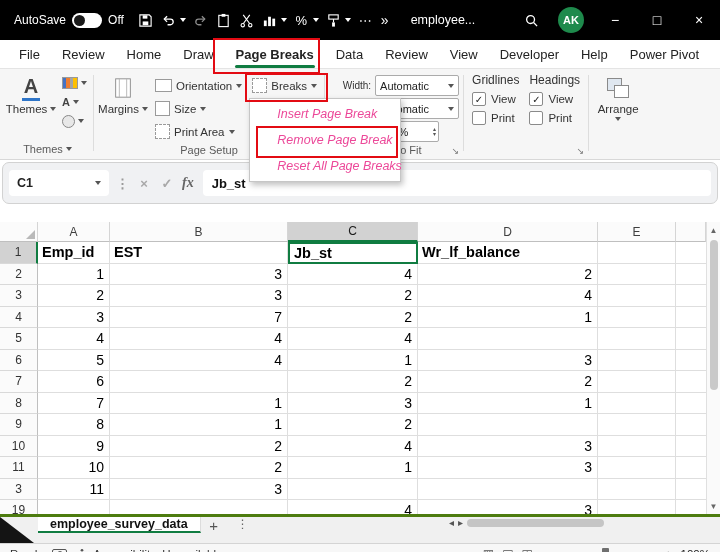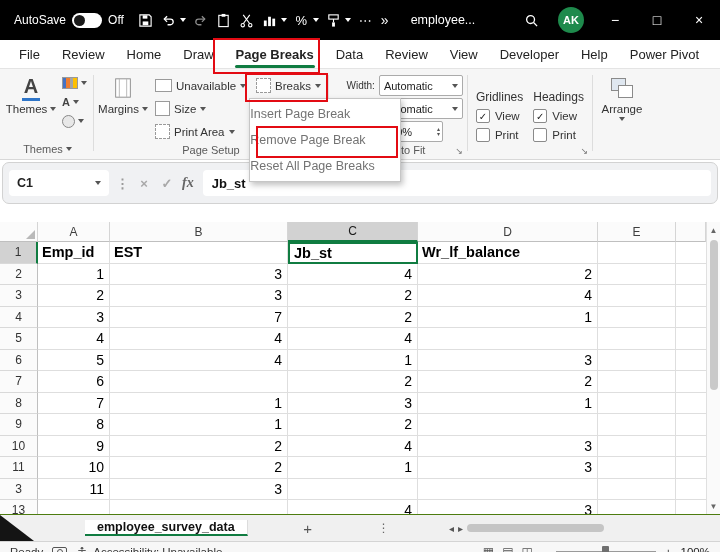--- a/index.html
+++ b/index.html
@@ -57,35 +57,35 @@
   .mid-ic.dash{border-style:dashed;}
   .mid-ic.orient{width:15px;height:11px;}
   .scale-body{flex-direction:column;display:flex;gap:2px;padding-top:4px;}
   .sfrow{display:flex;align-items:center;height:21px;gap:4px;}
   .sflabel{width:42px;font-size:10px;color:#333;text-align:right;}
   .dd{width:74px;height:19px;background:#fff;border:1px solid #ababab;border-radius:2px;font-size:11px;color:#222;
       display:flex;align-items:center;justify-content:space-between;padding:0 4px;}
   .spinner{width:56px;height:19px;background:#fff;border:1px solid #ababab;border-radius:2px;font-size:11px;color:#222;
       display:flex;align-items:center;justify-content:space-between;padding:0 2px 0 4px;}
   .spincol{display:flex;flex-direction:column;line-height:5px;font-size:6px;color:#555;}
-  .so-body{display:flex;gap:10px;padding:2px 4px 0;margin-top:17px;}
+  .so-body{display:flex;gap:10px;padding:2px 4px 0;}
   .socol{display:flex;flex-direction:column;gap:3px;}
   .sohdr{font-size:12px;color:#333;padding-bottom:1px;}
   .cbrow{display:flex;align-items:center;gap:5px;font-size:11.5px;color:#333;height:16px;}
   .cb{width:12px;height:12px;border:1px solid #8a8a8a;background:#fff;display:flex;align-items:center;justify-content:center;
       font-size:10px;color:#222;border-radius:2px;}
   .arr-ic{width:22px;height:20px;position:relative;}
   .arr-ic::before,.arr-ic::after{content:"";position:absolute;width:13px;height:11px;border:1px solid #8a8a8a;background:#dfe7f0;}
   .arr-ic::before{left:0;top:0;}
   .arr-ic::after{right:0;bottom:0;background:#fff;}
 
   
   .breaksmenu{position:absolute;width:150px;background:#fff;border:1px solid #c6c6c6;z-index:50;
               box-shadow:2px 3px 6px rgba(0,0,0,.25);padding:2px 0;}
-  .menu-item{height:26px;display:flex;align-items:center;padding-left:0;font-size:12.5px;color:#737373;white-space:nowrap;}
+  .menu-item{height:26px;display:flex;align-items:center;padding-left:27px;font-size:12.5px;color:#ec4899;white-space:nowrap;font-style:italic;}
 
   
   .annot{position:absolute;border:2px solid #e30b13;z-index:100;pointer-events:none;}
 
   
   .fbarwrap{height:44px;padding:2px 2px;background:#fff;font-weight:bold;}
   .fbar{height:40px;background:#f0f1f3;border:1px solid #d2d2d2;border-radius:7px;display:flex;align-items:center;
         padding:0 6px;gap:7px;}
   .namebox{width:84px;height:26px;background:#fff;border-radius:4px;display:flex;align-items:center;
            justify-content:space-between;padding:0 8px;font-size:12.5px;color:#222;}
@@ -116,21 +116,21 @@
   .gcell.hdr{justify-content:flex-start;padding-left:4px;font-weight:bold;font-size:14.5px;}
   .gcell.selcell{border:2px solid #107C41;}
   .rfill{border-right:none;}
   .vscroll{position:absolute;right:0;top:0;bottom:0;width:14px;background:#fafafa;border-left:1px solid #e0e0e0;
            display:flex;flex-direction:column;align-items:center;box-sizing:border-box;}
   .vs-arrow{font-size:8px;color:#666;height:16px;display:flex;align-items:center;}
   .vs-thumb{width:8px;height:150px;background:#c9c9c9;border-radius:4px;margin-top:2px;}
   .vs-bottom{margin-top:auto;}
 
   
-  .sheettabs{height:26px;background:#f0f0f0;border-top:1px solid #4d7c0f;display:flex;align-items:center;position:relative;gap:47px;}
+  .sheettabs{height:26px;background:#f0f0f0;border-top:3px solid #4d7c0f;display:flex;align-items:flex-start;position:relative;}
   .tabtri{width:0;height:0;border-left:34px solid #141414;border-top:26px solid transparent;flex:none;}
   .stlist{display:flex;align-items:stretch;margin-left:4px;}
   .stab{display:flex;align-items:center;padding:0 12px;font-size:12.5px;color:#444;background:#f0f0f0;
         border-right:1px solid #dcdcdc;white-space:nowrap;}
   .stab.active{background:#fff;color:#111;font-weight:bold;border-bottom:2px solid #107C41;box-sizing:border-box;}
   .addsheet{width:26px;display:flex;align-items:center;justify-content:center;font-size:15px;color:#555;}
   .tdots{display:flex;align-items:center;color:#666;margin:0 10px;font-size:12px;}
   .hscroll{margin-left:auto;display:flex;align-items:center;gap:4px;padding-right:16px;width:255px;}
   .hs-arrow{font-size:10px;color:#555;}
   .hs-track{flex:1;height:10px;display:flex;align-items:center;}
@@ -297,21 +297,21 @@
               </svg>
           </span>
           <span class="bb-label">
               <span>Margins</span>
               <span class="caret"></span>
             </span>
         </div>
         <div class="midcol">
           <div class="midbtn">
               <span class="mid-ic orient"></span>
-              <span>Unavailable</span>
+              <span>Orientation</span>
               <span class="caret"></span>
             </div>
           <div class="midbtn">
               <span class="mid-ic"></span>
               <span>Size</span>
               <span class="caret"></span>
             </div>
           <div class="midbtn">
               <span class="mid-ic dash"></span>
               <span>Print Area</span>
@@ -543,21 +543,21 @@
           <div class="grow">
             <div class="rnum">3</div>
             <div class="gcell" style="width: 72px;">11</div>
             <div class="gcell" style="width: 178px;">3</div>
             <div class="gcell" style="width: 130px;"></div>
             <div class="gcell" style="width: 180px;"></div>
             <div class="gcell" style="width: 78px;"></div>
             <div class="gcell rfill" style="flex: 1 1 0%; width: auto;"></div>
           </div>
           <div class="grow">
-            <div class="rnum">13</div>
+            <div class="rnum">19</div>
             <div class="gcell" style="width: 72px;"></div>
             <div class="gcell" style="width: 178px;"></div>
             <div class="gcell" style="width: 130px;">4</div>
             <div class="gcell" style="width: 180px;">3</div>
             <div class="gcell" style="width: 78px;"></div>
             <div class="gcell rfill" style="flex: 1 1 0%; width: auto;"></div>
           </div>
         </div>
     </div>
     <div class="vscroll">

